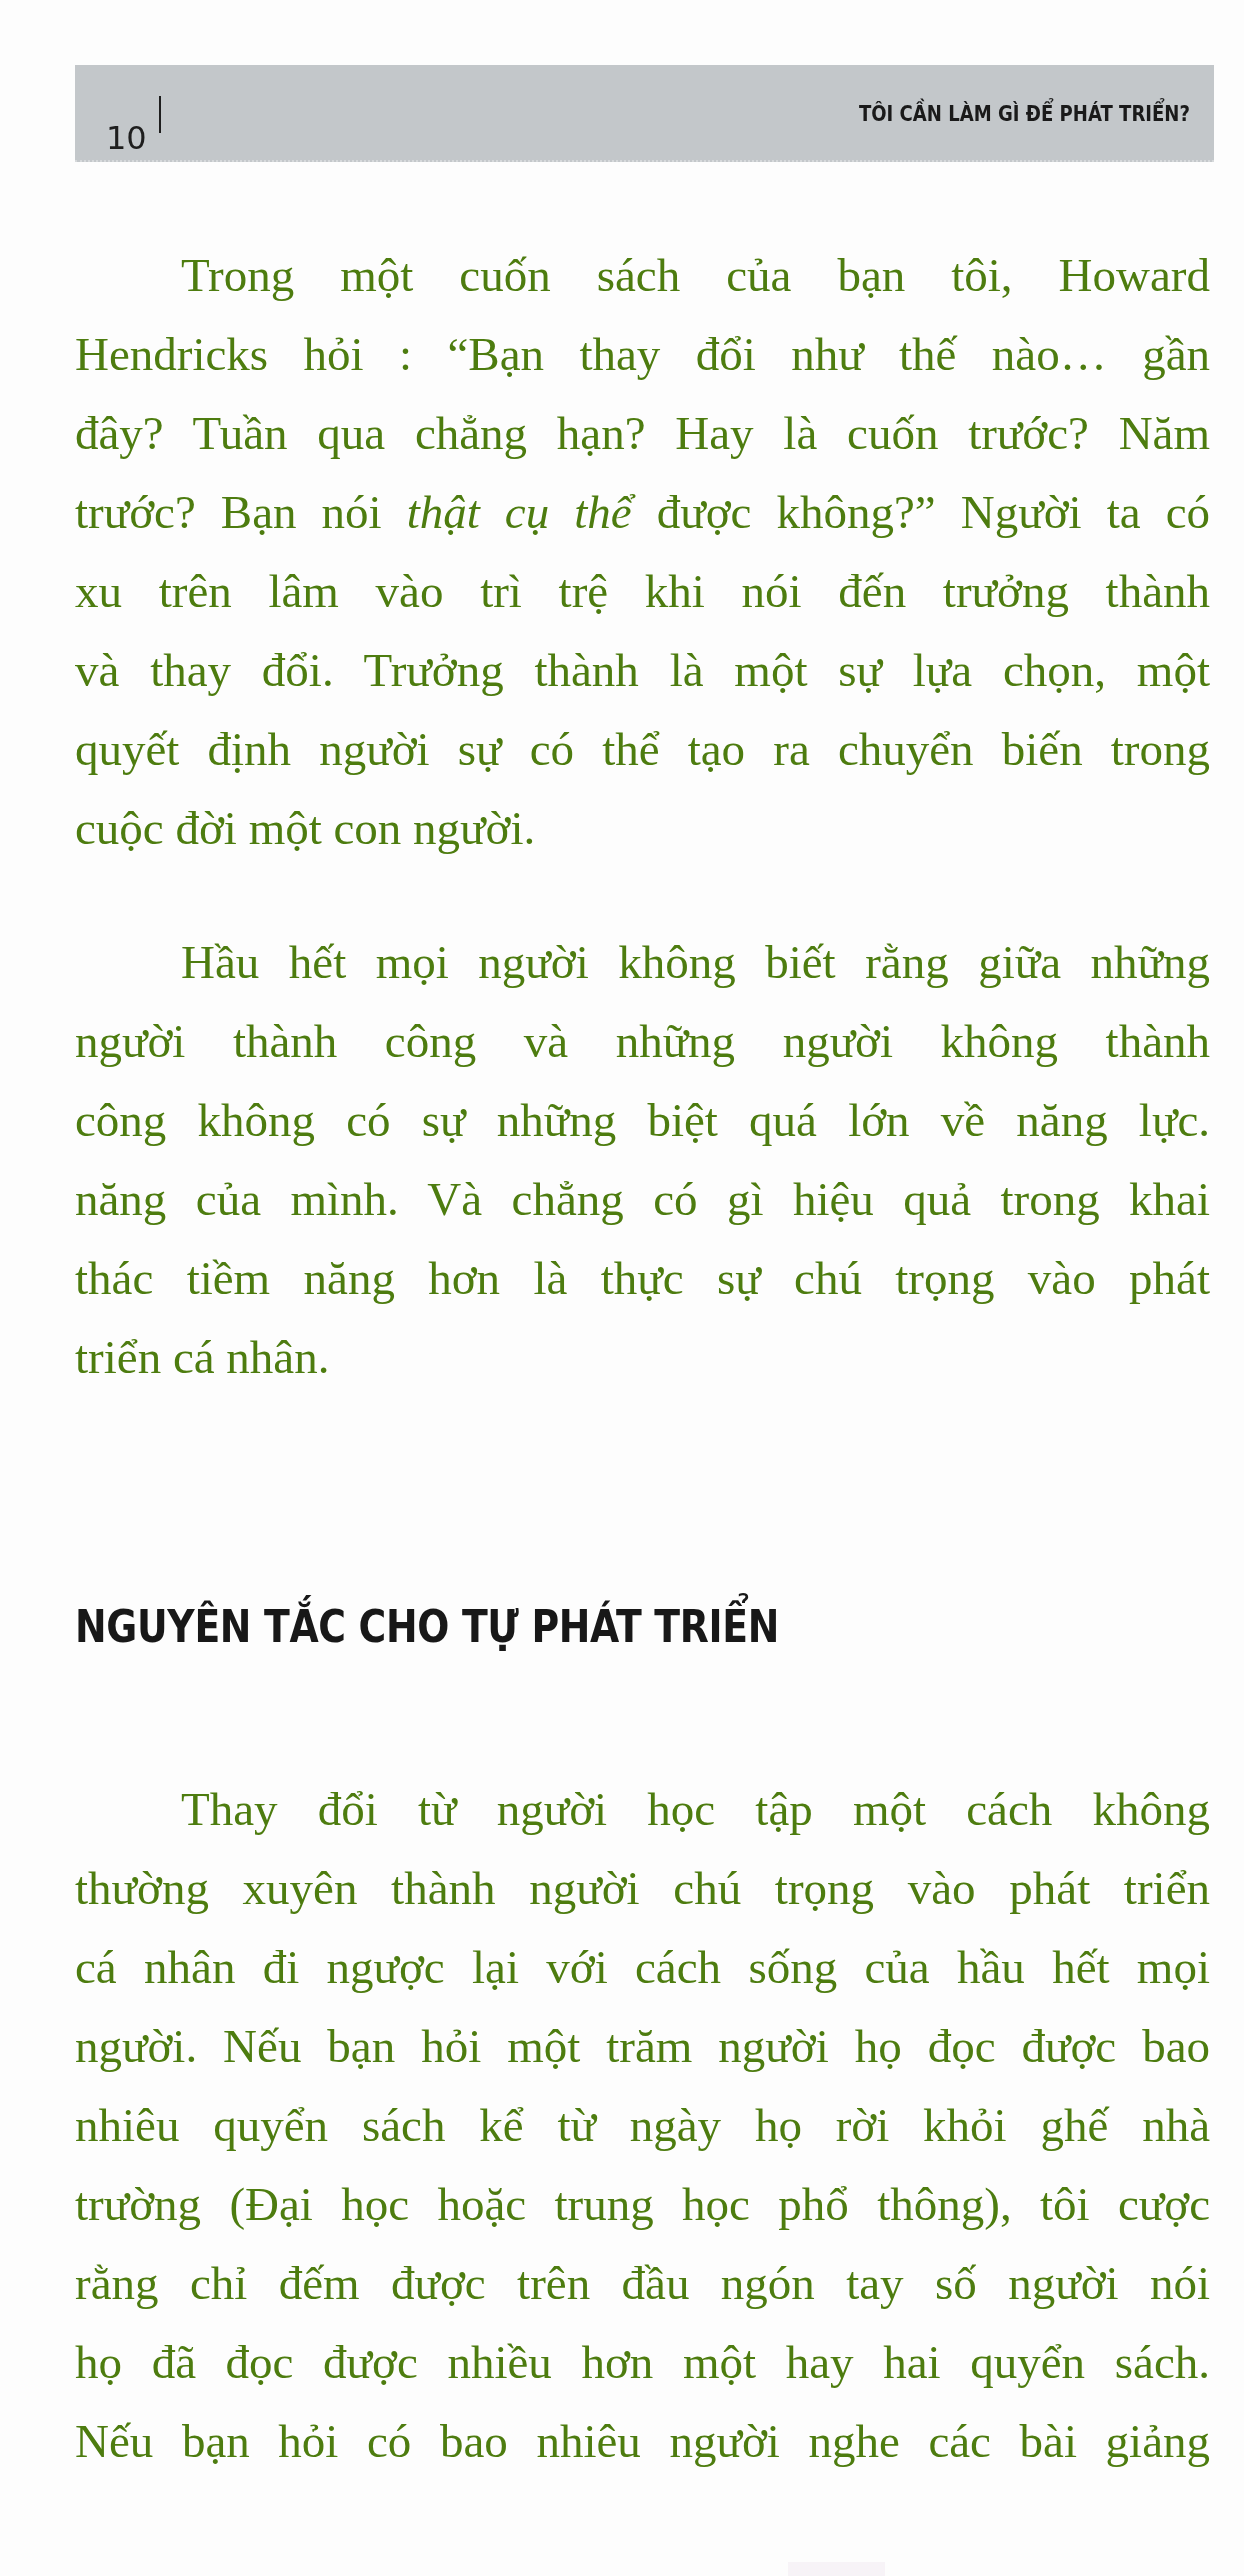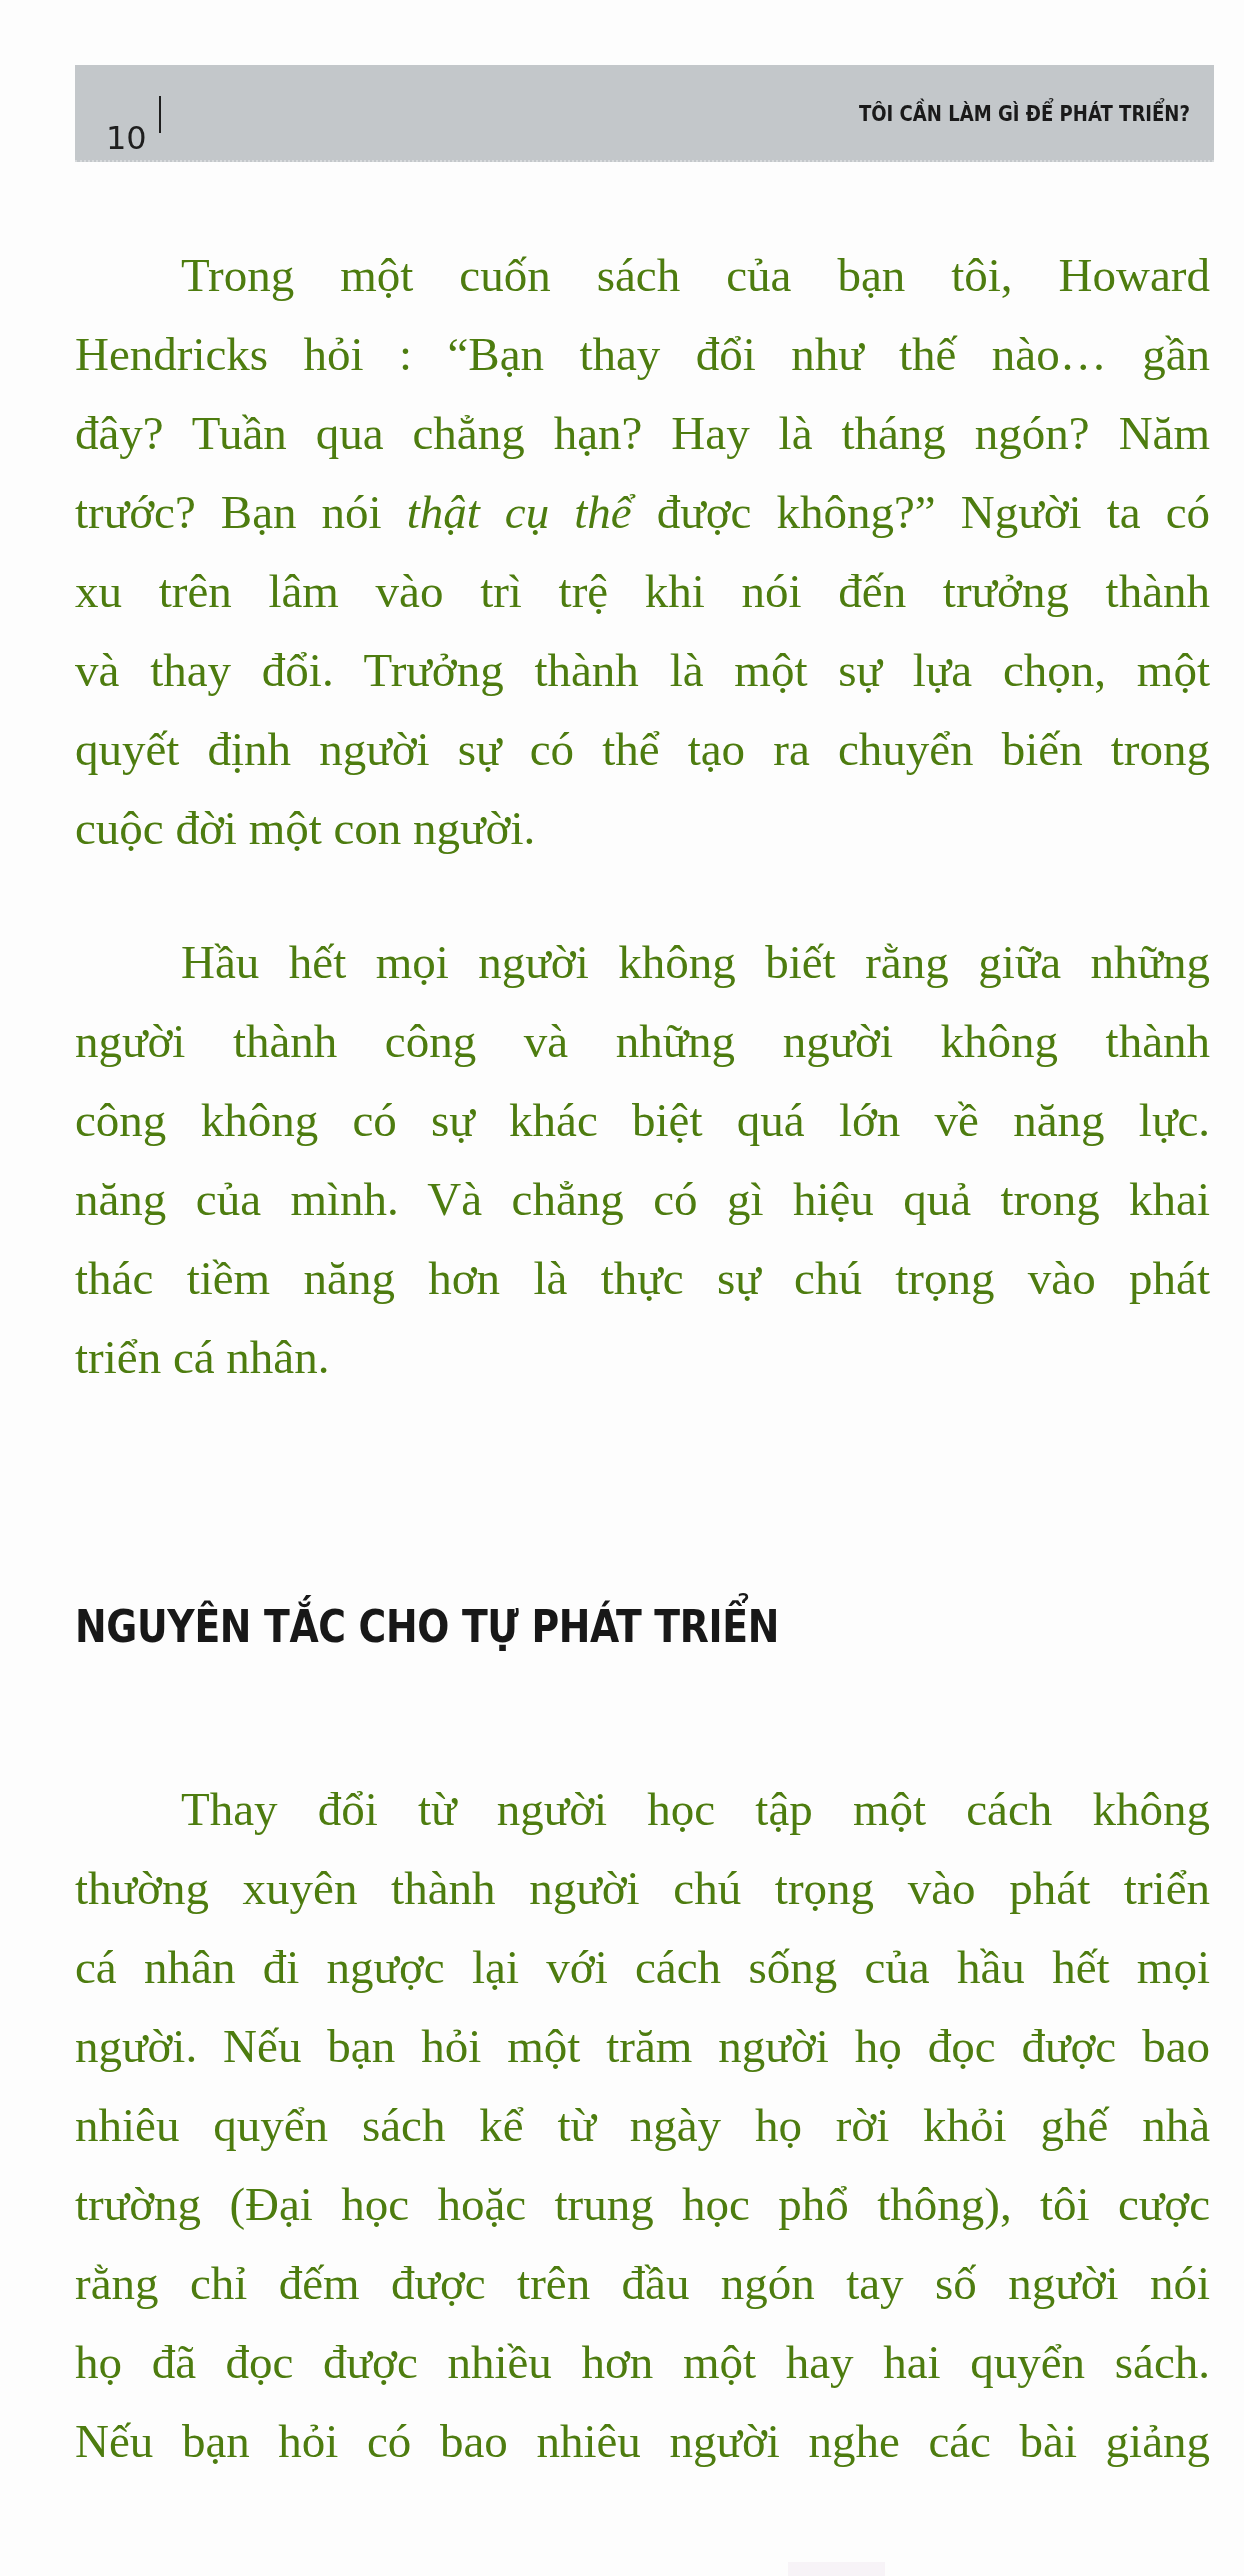--- a/index.html
+++ b/index.html
@@ -120,32 +120,32 @@
 
   <div class="running-header">
     <span class="page-number">10</span>
     <span class="header-divider"></span>
     <span class="chapter-title">TÔI CẦN LÀM GÌ ĐỂ PHÁT TRIỂN?</span>
   </div>
 
   <div class="para-block" id="p1" style="top:236px;">
     <span class="line first">Trong một cuốn sách của bạn tôi, Howard</span>
     <span class="line">Hendricks hỏi : “Bạn thay đổi như thế nào… gần</span>
-    <span class="line">đây? Tuần qua chẳng hạn? Hay là tháng ngón? Năm</span>
+    <span class="line">đây? Tuần qua chẳng hạn? Hay là cuốn trước? Năm</span>
     <span class="line"><span>trước? Bạn nói </span><em>thật cụ thể</em><span> được không?” Người ta có</span></span>
     <span class="line">xu trên lâm vào trì trệ khi nói đến trưởng thành</span>
     <span class="line">và thay đổi. Trưởng thành là một sự lựa chọn, một</span>
     <span class="line">quyết định người sự có thể tạo ra chuyển biến trong</span>
     <span class="line last">cuộc đời một con người.</span>
   </div>
 
   <div class="para-block" id="p2" style="top:923px;">
     <span class="line first">Hầu hết mọi người không biết rằng giữa những</span>
     <span class="line">người thành công và những người không thành</span>
-    <span class="line">công không có sự khác biệt quá lớn về năng lực.</span>
+    <span class="line">công không có sự những biệt quá lớn về năng lực.</span>
     <span class="line">năng của mình. Và chẳng có gì hiệu quả trong khai</span>
     <span class="line">thác tiềm năng hơn là thực sự chú trọng vào phát</span>
     <span class="line last">triển cá nhân.</span>
   </div>
 
   <h2 class="section-heading">NGUYÊN TẮC CHO TỰ PHÁT TRIỂN</h2>
 
   <div class="para-block" id="p3" style="top:1770px;">
     <span class="line first">Thay đổi từ người học tập một cách không</span>
     <span class="line">thường xuyên thành người chú trọng vào phát triển</span>

